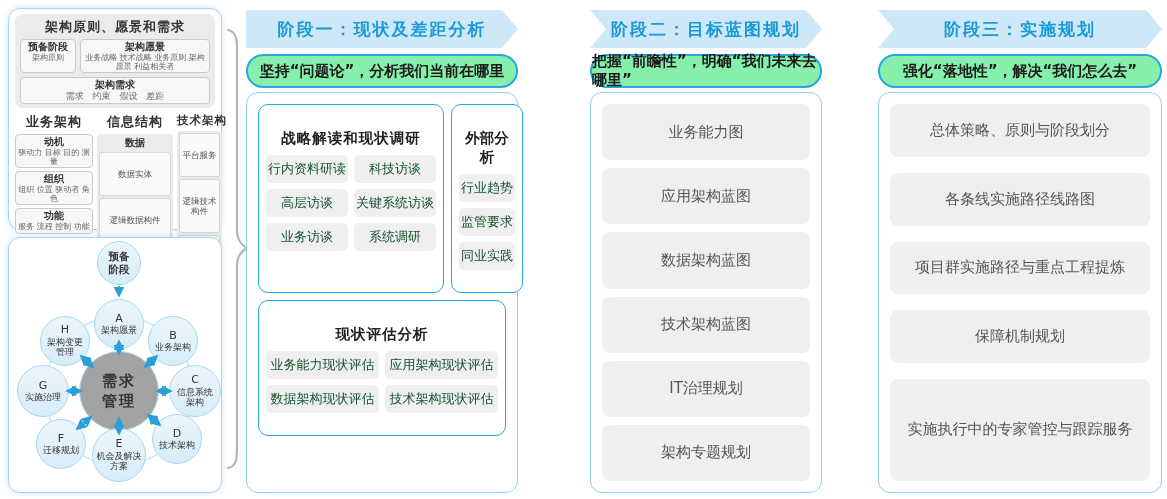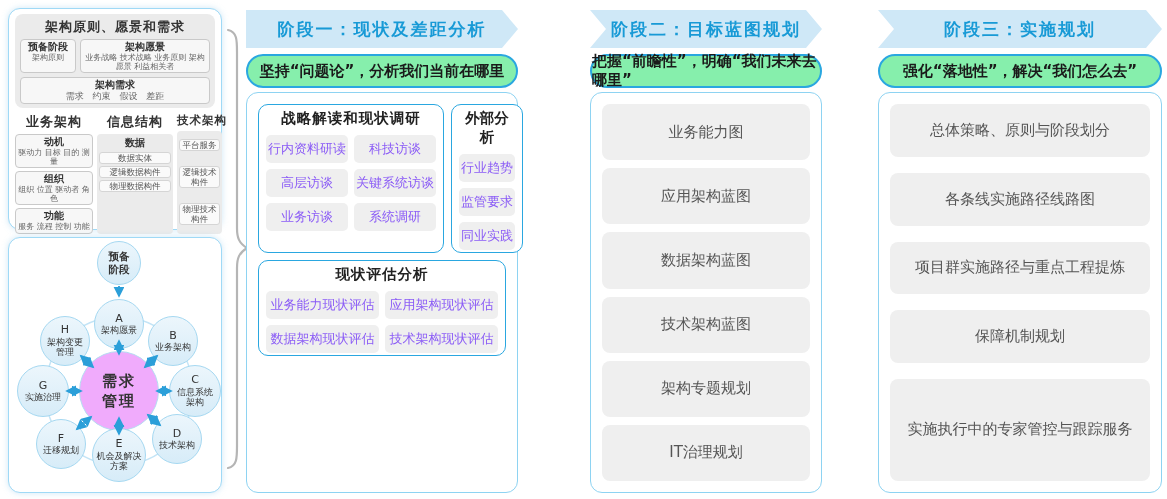--- a/index.html
+++ b/index.html
@@ -22,55 +22,55 @@
   .needsbox .wbox-s{font-size:9px;word-spacing:6px;}
   .mid{margin:5px 0;}
   .col{display:flex;flex-direction:column;gap:3px;}
   .col-head{font-size:13px;font-weight:bold;color:#333;text-align:center;white-space:nowrap;letter-spacing:1px;}
   .col-biz{width:78px;flex:none;}
   .col-info{width:76px;flex:none;}
   .col-tech{width:45px;flex:none;}
   .col-tech .col-head{font-size:11.5px;}
   .subcol{background:#ebebeb;border-radius:4px;padding:2px;display:flex;flex-direction:column;gap:2px;flex:1;min-width:0;}
   .subcol-head{font-size:10px;font-weight:bold;color:#333;text-align:center;}
-  .tinybox{background:#fafafa;border:1px solid #d5d5d5;border-radius:3px;font-size:8.5px;color:#555;text-align:center;padding:0 0;line-height:1.2;}
+  .tinybox{background:#fafafa;border:1px solid #d5d5d5;border-radius:3px;font-size:8.5px;color:#555;text-align:center;padding:16px 0;line-height:1.2;}
   .realize{margin-top:5px;display:flex;gap:5px;align-items:center;padding:3px 5px;}
   .realize-label{width:28px;flex:none;font-size:13px;font-weight:bold;color:#333;line-height:1.15;text-align:center;}
   .realize .wbox{flex:1;min-width:0;padding:2px;}
   .realize .wbox-s{font-size:9px;word-spacing:3px;}
 
   
   .adm-layer{position:absolute;left:0;top:0;width:214px;height:256px;}
   .adm-node{position:absolute;border-radius:50%;background:linear-gradient(180deg,#ecf6fc,#d7ecf8);
     border:1px solid #a5d8f1;display:flex;flex-direction:column;align-items:center;justify-content:center;
     text-align:center;box-sizing:border-box;line-height:1.15;}
   .adm-letter{font-size:11px;color:#333;}
   .adm-label{font-size:9px;color:#333;padding:0 3px;}
   .adm-prelim{font-size:10.5px;font-weight:bold;color:#333;line-height:1.2;padding:0 6px;}
-  .adm-center{background:#f0abfc;border:1px solid #b5dcf2;}
+  .adm-center{background:#a3a3a3;border:1px solid #b5dcf2;}
   .adm-center .adm-cword{font-size:15px;font-weight:bold;color:#333;line-height:1.35;letter-spacing:2px;width:34px;}
 
   
   .brace{position:absolute;left:224px;top:28px;}
 
   
   .phase{position:absolute;top:10px;height:483px;display:flex;flex-direction:column;box-sizing:border-box;}
   .banner{height:38px;flex:none;background:#cfe8f7;display:flex;align-items:center;justify-content:center;
     color:#189ad6;font-size:17px;font-weight:bold;letter-spacing:2px;
     clip-path:polygon(0 0,calc(100% - 16px) 0,100% 50%,calc(100% - 16px) 100%,0 100%);}
   .banner.notched{clip-path:polygon(0 0,calc(100% - 16px) 0,100% 50%,calc(100% - 16px) 100%,0 100%,16px 50%);}
   .slogan{margin-top:6px;height:34px;flex:none;border:2px solid #2aa7e0;border-radius:17px;background:#86efac;
     display:flex;align-items:center;justify-content:center;font-size:15px;font-weight:bold;color:#1a1a1a;box-sizing:border-box;}
   .container{margin-top:4px;flex:1;min-height:0;border:1.5px solid #8ed3f2;border-radius:12px;background:#fff;
     padding:11px;display:flex;flex-direction:column;gap:7px;box-sizing:border-box;}
-  .group{border:1.5px solid #2aa7e0;border-radius:10px;padding:2px 7px;background:#fff;}
+  .group{border:1.5px solid #2aa7e0;border-radius:10px;padding:22px 7px;background:#fff;}
   .g-title{font-size:14.5px;font-weight:bold;color:#222;text-align:center;margin:2px 0 7px;letter-spacing:1px;}
   .grid2{display:grid;grid-template-columns:1fr 1fr;gap:6px;}
   .stack{display:flex;flex-direction:column;gap:6px;}
-  .gitem{background:#efefef;border-radius:5px;color:#8b5cf6;font-size:13px;display:flex;align-items:center;justify-content:center;
+  .gitem{background:#efefef;border-radius:5px;color:#14532d;font-size:13px;display:flex;align-items:center;justify-content:center;
     text-align:center;padding:5px 2px;white-space:nowrap;}
   .span2{grid-column:1 / -1;}
   .toprow{display:flex;gap:7px;}
   .g-strategy{flex:2.45;}
   .g-external{flex:1;}
   .report{flex:1;border-radius:8px;font-size:15px;color:#555;}
   .bigitem{flex:1;background:#efefef;border-radius:8px;color:#555;font-size:15px;display:flex;align-items:center;justify-content:center;text-align:center;padding:4px 16px;}
   .tall{flex:2.1;}
 </style>
 </head>
@@ -259,22 +259,22 @@
   <div class="phase" style="left:590px;width:232px;">
     <div class="banner notched">
       <span>阶段二：目标蓝图规划</span>
     </div>
     <div class="slogan">把握“前瞻性”，明确“我们未来去哪里”</div>
     <div class="container" style="gap:8px;">
       <div class="bigitem">业务能力图</div>
       <div class="bigitem">应用架构蓝图</div>
       <div class="bigitem">数据架构蓝图</div>
       <div class="bigitem">技术架构蓝图</div>
+      <div class="bigitem">IT治理规划</div>
       <div class="bigitem">架构专题规划</div>
-      <div class="bigitem">IT治理规划</div>
     </div>
   </div>
 
   <div class="phase" style="left:878px;width:284px;">
     <div class="banner notched">
       <span>阶段三：实施规划</span>
     </div>
     <div class="slogan">强化“落地性”，解决“我们怎么去”</div>
     <div class="container" style="gap:16px;">
       <div class="bigitem">总体策略、原则与阶段划分</div>

